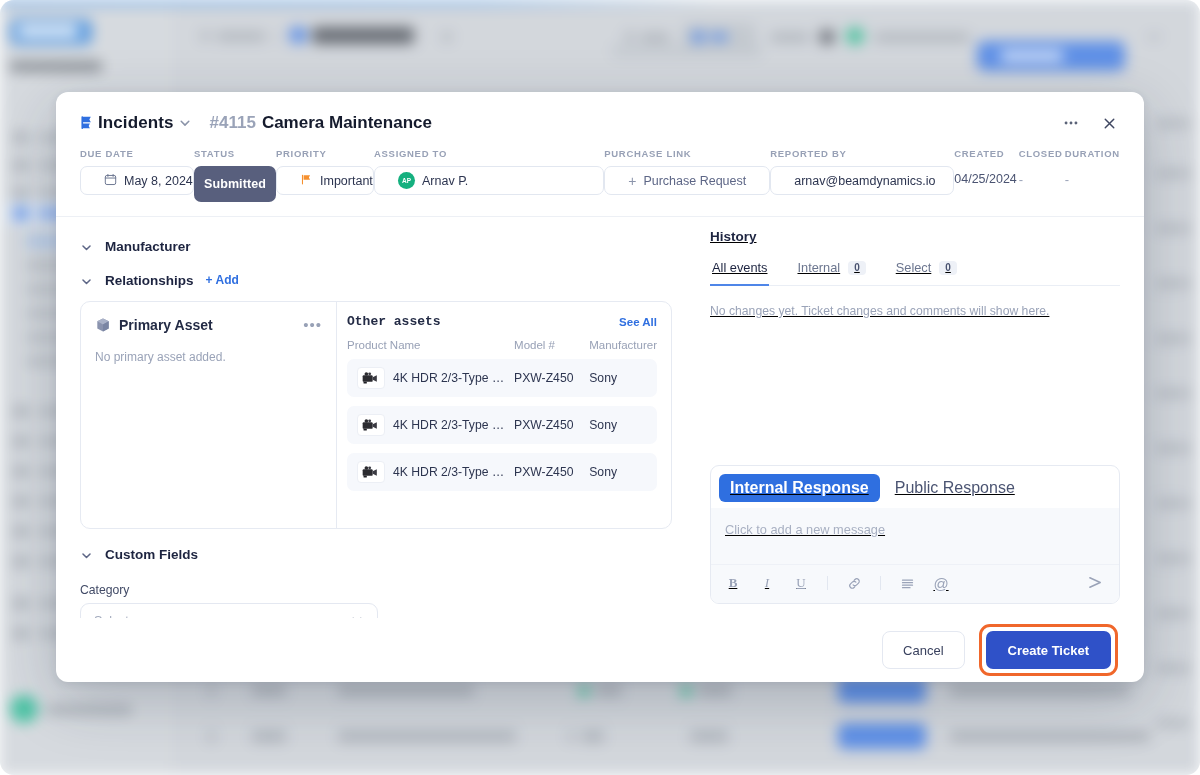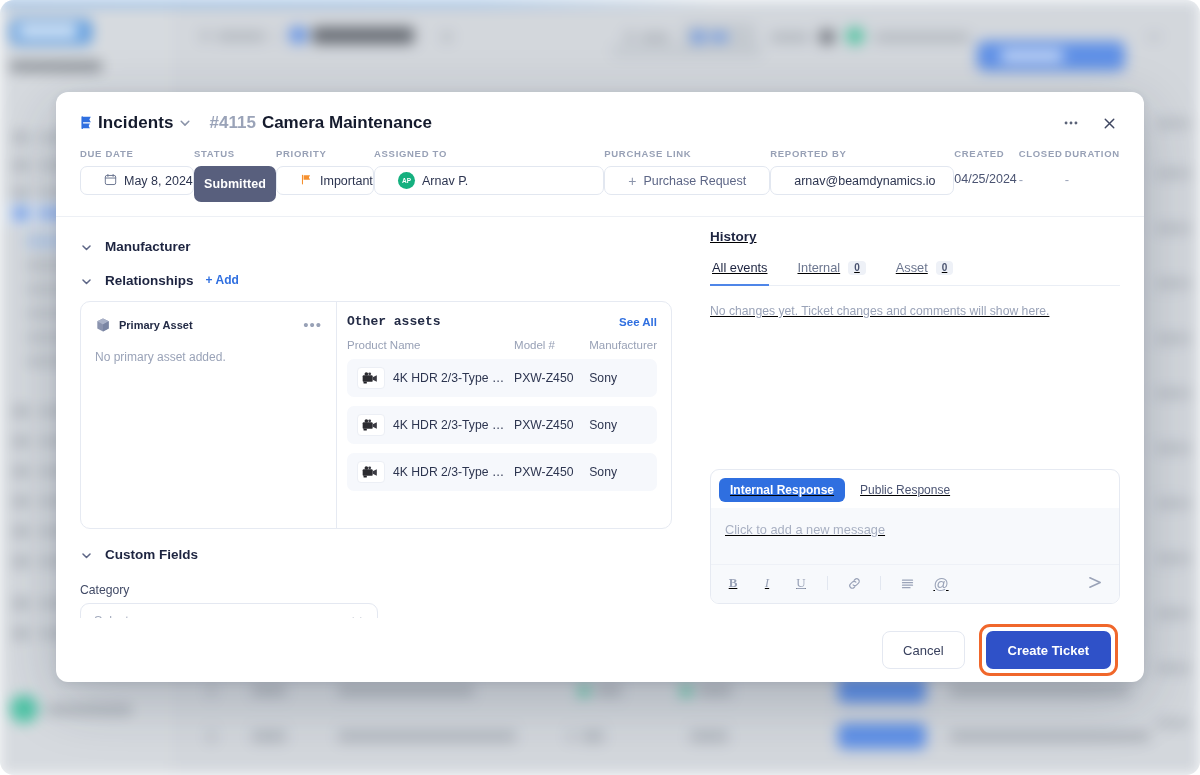--- a/index.html
+++ b/index.html
@@ -200,21 +200,21 @@
 
   .rel-card {
     display: flex; border: 1px solid #e6eaf2; border-radius: 10px;
     height: 228px; margin-top: 4px; overflow: hidden;
   }
   .rel-left {
     width: 256px; border-right: 1px solid #e6eaf2; padding: 14px 14px 0 14px;
   }
   .rel-left-head { display: flex; align-items: center; gap: 8px; }
   .cube-icon { width: 16px; height: 16px; color: #7b85a3; }
-  .rel-left-title { font-size: 11px; font-weight: 700; color: #232b45; }
+  .rel-left-title { font-size: 14px; font-weight: 700; color: #232b45; }
   .rel-dots { margin-left: auto; color: #98a1b6; font-size: 15px; letter-spacing:1px; cursor: pointer;}
   .rel-empty { font-size: 12px; color: #9aa3b8; margin-top: 17px; }
 
   .rel-right { flex: 1; padding: 12px 14px 0 10px; }
   .rel-right-head { display: flex; align-items: center; }
   .rel-right-title { font-size: 13px; font-weight: 700; color: #232b45; font-family: Liberation Mono, monospace; }
   .see-all { margin-left: auto; font-size: 11.5px; font-weight: 700; color: #2f6fe0; cursor: pointer; }
 
   table.assets { width: 100%; border-collapse: collapse; margin-top: 10px; }
   table.assets th {
@@ -266,21 +266,21 @@
   }
   .hist-empty { font-size: 12.2px; color: #9aa3b8; margin-top: 18px; }
 
   .composer {
     margin-top: auto; margin-bottom: 14px;
     border: 1px solid #e6eaf2; border-radius: 9px; overflow: hidden;
     background: #fff;
   }
   .comp-tabs { display: flex; align-items: center; gap: 4px; padding: 8px 8px 6px 8px; }
   .ctab {
-    font-size: 12px; padding: 5px 11px; border-radius: 6px; cursor: pointer;
+    font-size: 16px; padding: 5px 11px; border-radius: 6px; cursor: pointer;
     color: #4b5472;
   }
   .ctab.active { background: #2f6fe0; color: #fff; font-weight: 700; }
   .comp-area {
     background: #f7f9fc; padding: 14px 14px 10px 14px;
     font-size: 12.8px; color: #a8b0c2; min-height: 56px;
   }
   .comp-toolbar {
     background: #f7f9fc; display: flex; align-items: center; gap: 18px;
     padding: 9px 14px 11px 14px; border-top: 1px solid #eef1f7;
@@ -680,21 +680,21 @@
         <div class="hist-title">History</div>
         <div class="hist-tabs">
           <span class="htab active">
             <span>All events</span>
           </span>
           <span class="htab">
             <span>Internal</span>
             <span class="hcount">0</span>
           </span>
           <span class="htab">
-            <span>Asset</span>
+            <span>Select</span>
             <span class="hcount">0</span>
           </span>
         </div>
         <div class="hist-empty">No changes yet. Ticket changes and comments will show here.</div>
 
         <div class="composer">
           <div class="comp-tabs">
             <span class="ctab active">Internal Response</span>
             <span class="ctab">Public Response</span>
           </div>

